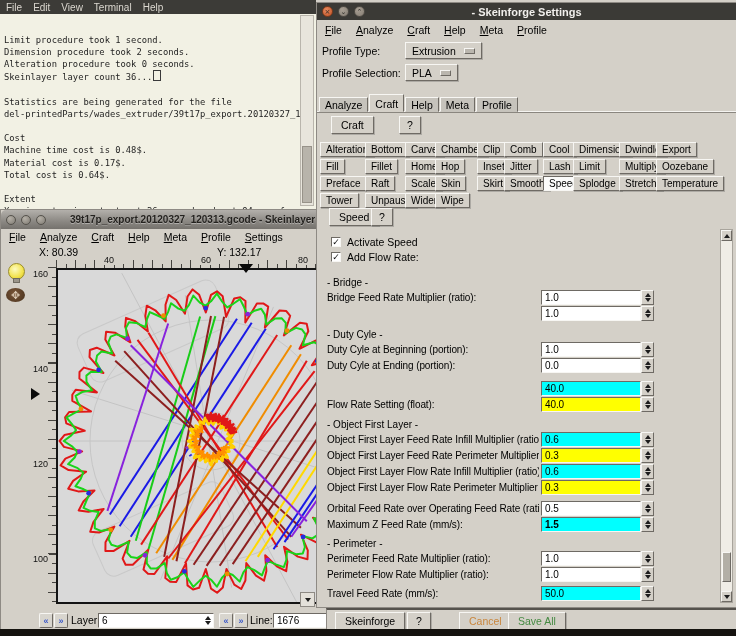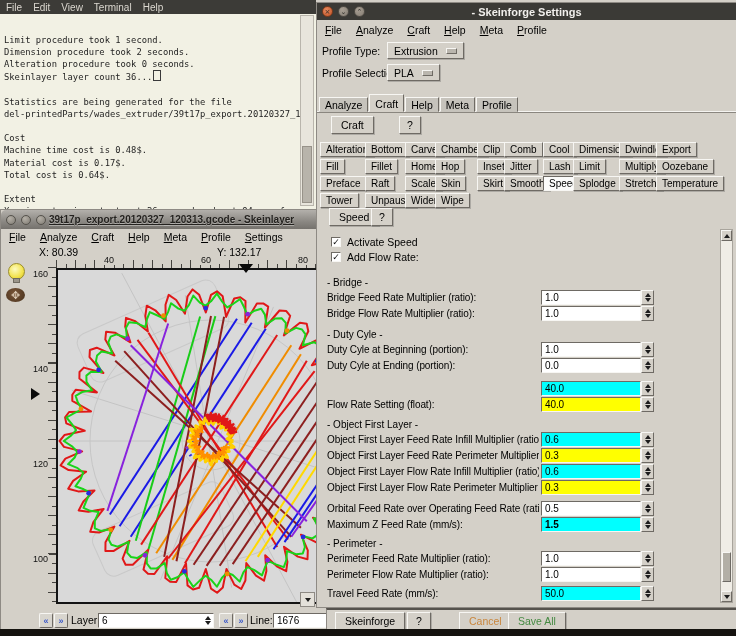--- a/index.html
+++ b/index.html
@@ -29,21 +29,21 @@
   #term-scroll{position:absolute;right:2px;top:15px;width:12px;bottom:3px;background:#e8e5dc;border:1px solid #b9b5ac;}
   #term-thumb{position:absolute;left:1px;right:1px;top:130px;height:55px;background:#b8b4ab;border:1px solid #979289;}
   .cursor{display:inline-block;width:6px;height:9px;border:1px solid #3a3a3a;vertical-align:-1px;margin-left:1px;}
   
   #skeinlayer{position:absolute;left:0;top:209px;width:330px;height:423px;background:#d4d0c8;z-index:10;
               border:1px solid #8e8a84;border-right:none;box-sizing:border-box;}
   #sl-title{position:absolute;left:0;top:0;right:0;height:19px;border-radius:5px 5px 0 0;
             background:linear-gradient(#b3b0ab,#8b8883 60%,#75726d);display:flex;align-items:center;}
   #sl-title .wbtn{width:10px;height:10px;border-radius:50%;margin-left:5px;
                   background:radial-gradient(circle at 35% 30%,#b6b1a8,#7e7a72);border:1px solid #55524c;box-sizing:border-box;}
-  #sl-title-text{font:bold 10px "Liberation Sans",sans-serif;color:#24221f;margin-left:3px;text-shadow:0 1px 0 rgba(255,255,255,.35);white-space:nowrap;text-decoration:underline;}
+  #sl-title-text{font:bold 10px "Liberation Sans",sans-serif;color:#24221f;margin-left:24px;text-shadow:0 1px 0 rgba(255,255,255,.35);white-space:nowrap;}
   #sl-menu{position:absolute;left:1px;top:19px;height:16px;display:flex;align-items:center;}
   #sl-coords{position:absolute;left:0;top:35px;height:14px;width:100%;font:10.5px "Liberation Sans",sans-serif;color:#000;}
   #sl-coord-x{position:absolute;left:38px;top:1px;}
   #sl-coord-y{position:absolute;left:216px;top:1px;}
   #sl-hruler{position:absolute;left:55px;top:49px;right:0;height:9px;
      background:
        repeating-linear-gradient(90deg,#44423e 0 1px,transparent 1px 19.2px) left bottom/100% 8px no-repeat,
        repeating-linear-gradient(90deg,#44423e 0 1px,transparent 1px 9.6px) left bottom/100% 4px no-repeat;}
   .hruler-label{position:absolute;top:-4px;font:9px "Liberation Sans",sans-serif;color:#111;background:#d4d0c8;padding:0 1px;}
   #sl-hmarker{position:absolute;left:238px;top:54px;width:0;height:0;z-index:12;
@@ -75,21 +75,21 @@
   #settings{position:absolute;left:316px;top:2px;width:420px;height:606px;background:#d4d0c8;z-index:20;
             border:1px solid #8e8a84;border-right:none;box-sizing:border-box;}
   #sf-title{position:absolute;left:0;top:0;right:0;height:17px;background:#3b3a36;display:flex;align-items:center;}
   #sf-title-text{position:absolute;left:0;right:0;text-align:center;font:bold 11px "Liberation Sans",sans-serif;color:#f1efec;}
   .sf-wbtn{width:11px;height:11px;border-radius:50%;margin-left:5px;box-sizing:border-box;z-index:2;
            display:flex;align-items:center;justify-content:center;font:7px "DejaVu Sans",sans-serif;color:#2e2d29;}
   #sf-btn-close{background:radial-gradient(circle at 35% 30%,#e98a5e,#c05327);border:1px solid #7d3a1c;}
   #sf-btn-min,#sf-btn-max{background:radial-gradient(circle at 35% 30%,#a89f93,#847d73);border:1px solid #524e47;}
   #sf-menu{position:absolute;left:1px;top:18px;height:17px;display:flex;align-items:center;}
   .sf-row-label{position:absolute;left:5px;font:10.5px "Liberation Sans",sans-serif;color:#000;}
-  .dropdown{position:absolute;left:70px;height:17px;background:#d4d0c8;border:1px solid;
+  .dropdown{position:absolute;left:88px;height:17px;background:#d4d0c8;border:1px solid;
             border-color:#f7f6f3 #6e6a64 #6e6a64 #f7f6f3;box-shadow:1px 1px 0 rgba(0,0,0,.18);
             font:10.5px "Liberation Sans",sans-serif;display:flex;align-items:center;padding:0 6px;box-sizing:border-box;}
   .dd-dash{width:9px;height:4px;background:#bab6ae;border:1px solid;border-color:#f7f6f3 #6e6a64 #6e6a64 #f7f6f3;margin-left:8px;}
   #sf-tabs{position:absolute;left:2px;top:90px;height:19px;display:flex;align-items:flex-end;z-index:2;}
   .tab{background:#c6c3bc;border:1px solid;border-color:#f7f6f3 #6e6a64 transparent #f7f6f3;
        font:10.5px "Liberation Sans",sans-serif;padding:1px 5px 2px;height:15px;box-sizing:border-box;margin-right:1px;}
   .tab.active{background:#d4d0c8;height:18px;padding-top:3px;position:relative;z-index:3;}
   #sf-tabline{position:absolute;left:0;top:108px;right:0;height:0;border-top:1px solid #f5f4f1;border-bottom:1px solid #8a867f;}
   #craft-hdr-btn{position:absolute;left:14px;top:113px;}
   #craft-hdr-help{position:absolute;left:82px;top:113px;width:22px;}
@@ -424,21 +424,20 @@
         <div class="srow hdr">- Bridge -</div>
         <div class="srow field">
           <span class="field-label">Bridge Feed Rate Multiplier (ratio):</span>
           <div class="entry field-entry" style="background: rgb(255, 255, 255);">1.0</div>
           <div class="spin field-spin">
             <div class="tri-u"></div>
             <div class="tri-d"></div>
           </div>
         </div>
         <div class="srow field">
-          <span class="field-label">Bridge Flow Rate Multiplier (ratio):</span>
           <div class="entry field-entry" style="background: rgb(255, 255, 255);">1.0</div>
           <div class="spin field-spin">
             <div class="tri-u"></div>
             <div class="tri-d"></div>
           </div>
         </div>
         <div style="height: 7px;"></div>
         <div class="srow hdr">- Duty Cyle -</div>
         <div class="srow field">
           <span class="field-label">Duty Cyle at Beginning (portion):</span>

